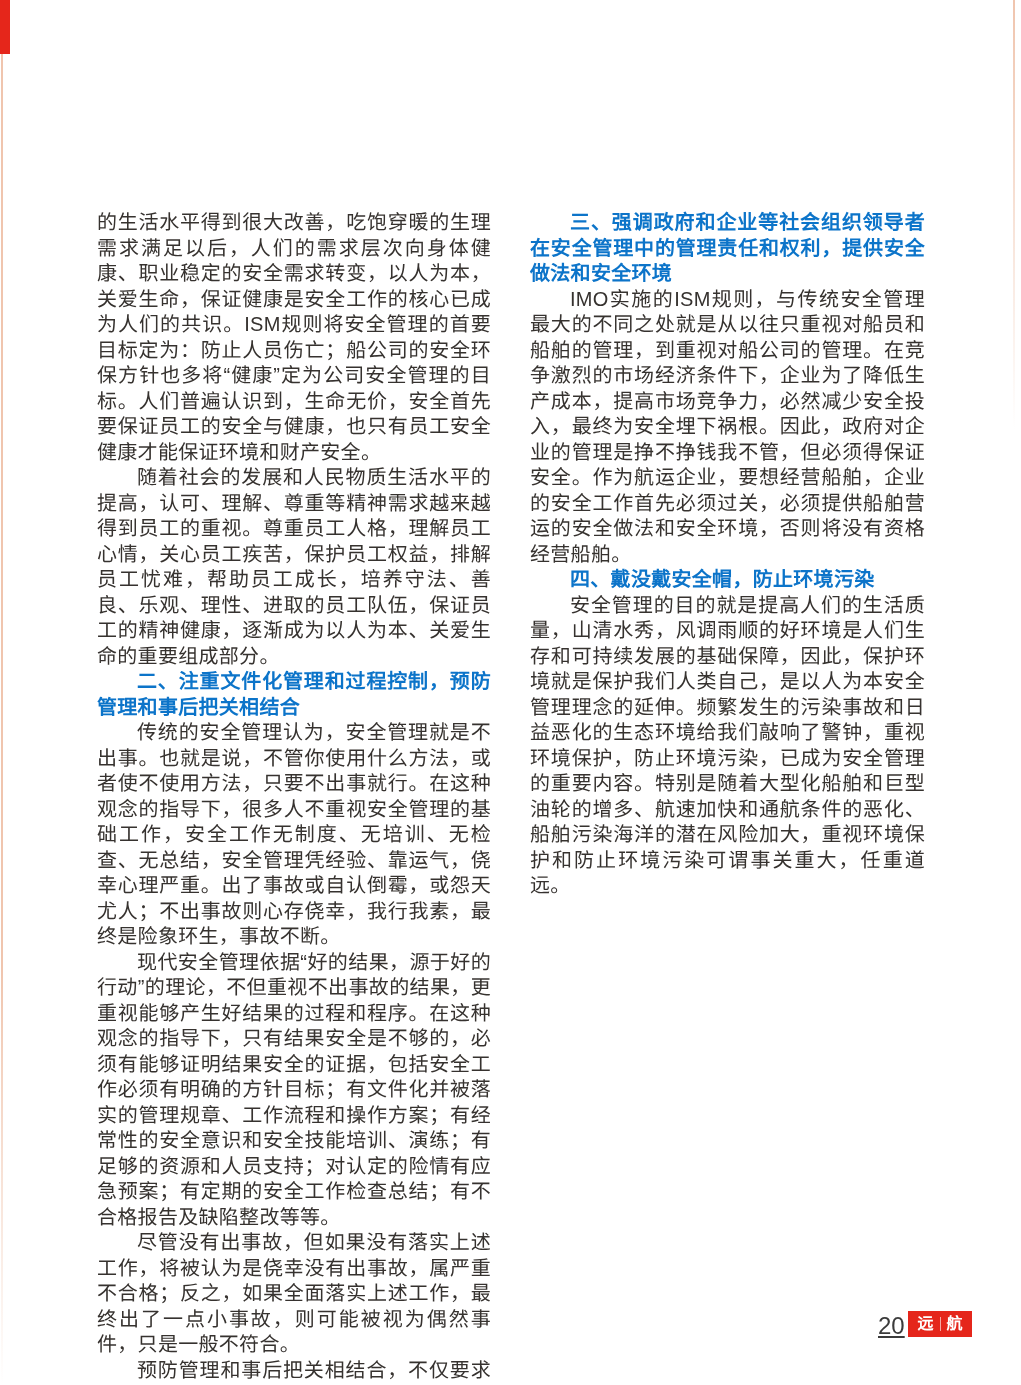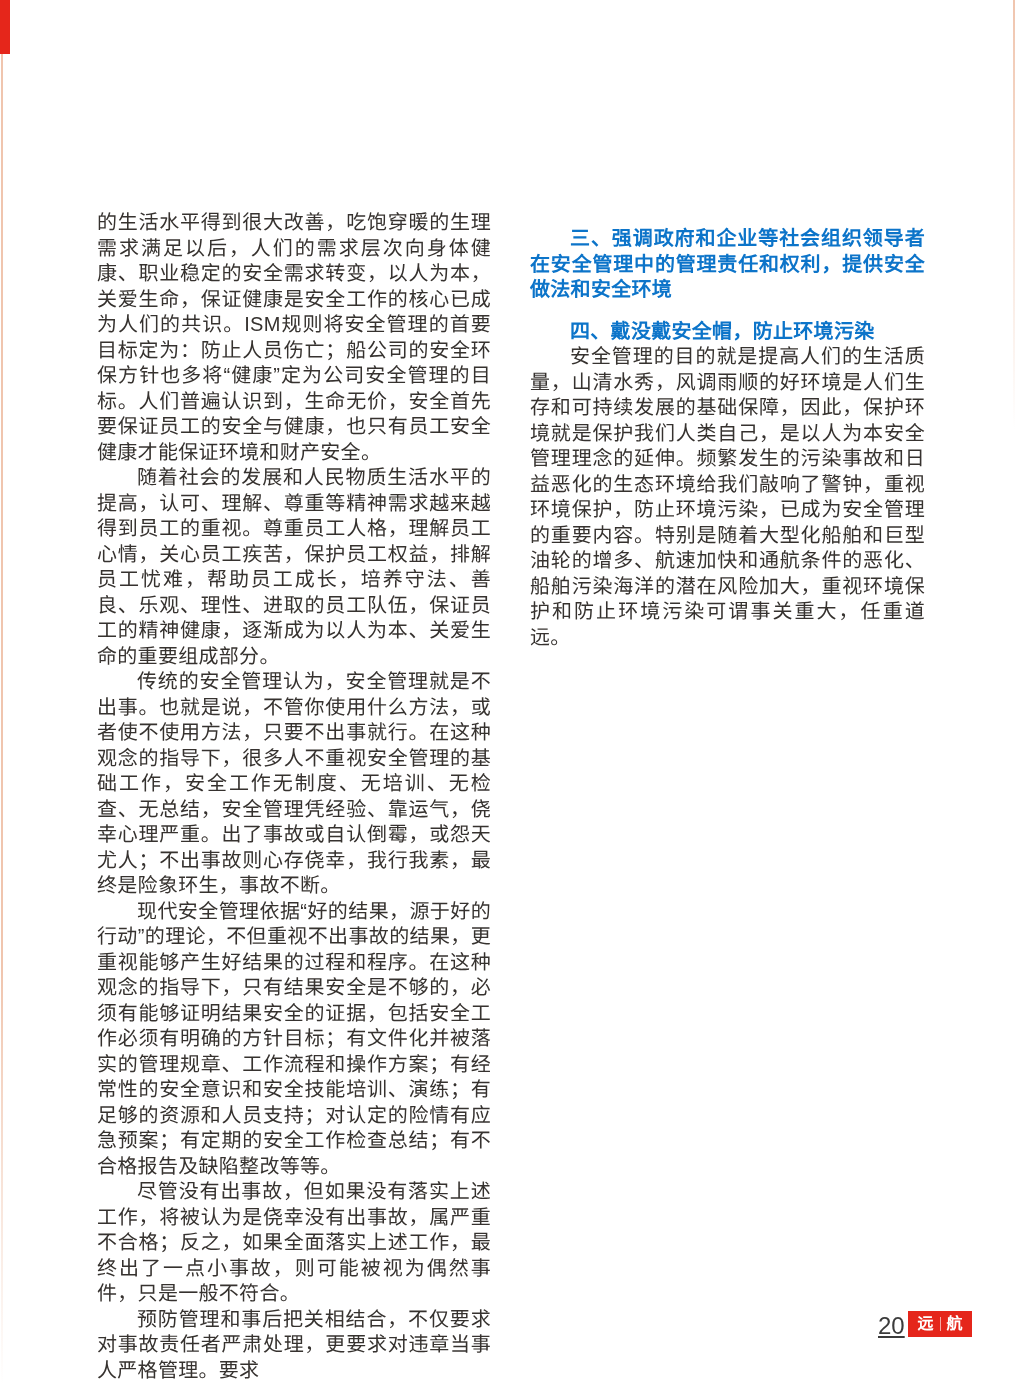--- a/index.html
+++ b/index.html
@@ -31,21 +31,20 @@
     font-size:20px;line-height:25.5px;
     text-align:justify;
     color:var(--body-text,#36322f);
     text-indent:2em;
     letter-spacing:0.3px;
   }
   .col p.first{text-indent:0;}
   .col p.heading{
     color:var(--heading-blue,#0c74c9);
     font-weight:bold;
-    margin-top:16px;
   }
   .page-number{
     position:absolute;left:878px;top:1312px;
     font-size:24px;color:#3b3b3b;
     font-family:"Liberation Sans","DejaVu Sans",sans-serif;
     text-decoration:underline;
   }
   .journal-logo{
     position:absolute;left:908px;top:1311px;
     width:64px;height:26px;
@@ -66,28 +65,30 @@
 
 <div class="page">
 
   <div class="edge-left"></div>
   <div class="edge-right"></div>
   <div class="corner-mark"></div>
 
   <div class="col col-left">
     <p class="first">的生活水平得到很大改善，吃饱穿暖的生理需求满足以后，人们的需求层次向身体健康、职业稳定的安全需求转变，以人为本，关爱生命，保证健康是安全工作的核心已成为人们的共识。ISM规则将安全管理的首要目标定为：防止人员伤亡；船公司的安全环保方针也多将“健康”定为公司安全管理的目标。人们普遍认识到，生命无价，安全首先要保证员工的安全与健康，也只有员工安全健康才能保证环境和财产安全。</p>
     <p>随着社会的发展和人民物质生活水平的提高，认可、理解、尊重等精神需求越来越得到员工的重视。尊重员工人格，理解员工心情，关心员工疾苦，保护员工权益，排解员工忧难，帮助员工成长，培养守法、善良、乐观、理性、进取的员工队伍，保证员工的精神健康，逐渐成为以人为本、关爱生命的重要组成部分。</p>
+    <p class="heading">二、注重文件化管理和过程控制，预防管理和事后把关相结合</p>
     <p>传统的安全管理认为，安全管理就是不出事。也就是说，不管你使用什么方法，或者使不使用方法，只要不出事就行。在这种观念的指导下，很多人不重视安全管理的基础工作，安全工作无制度、无培训、无检查、无总结，安全管理凭经验、靠运气，侥幸心理严重。出了事故或自认倒霉，或怨天尤人；不出事故则心存侥幸，我行我素，最终是险象环生，事故不断。</p>
     <p>现代安全管理依据“好的结果，源于好的行动”的理论，不但重视不出事故的结果，更重视能够产生好结果的过程和程序。在这种观念的指导下，只有结果安全是不够的，必须有能够证明结果安全的证据，包括安全工作必须有明确的方针目标；有文件化并被落实的管理规章、工作流程和操作方案；有经常性的安全意识和安全技能培训、演练；有足够的资源和人员支持；对认定的险情有应急预案；有定期的安全工作检查总结；有不合格报告及缺陷整改等等。</p>
     <p>尽管没有出事故，但如果没有落实上述工作，将被认为是侥幸没有出事故，属严重不合格；反之，如果全面落实上述工作，最终出了一点小事故，则可能被视为偶然事件，只是一般不符合。</p>
     <p>预防管理和事后把关相结合，不仅要求对事故责任者严肃处理，更要求对违章当事人严格管理。要求</p>
   </div>
 
   <div class="col col-right">
     <p class="heading">三、强调政府和企业等社会组织领导者在安全管理中的管理责任和权利，提供安全做法和安全环境</p>
+    <p>IMO实施的ISM规则，与传统安全管理最大的不同之处就是从以往只重视对船员和船舶的管理，到重视对船公司的管理。在竞争激烈的市场经济条件下，企业为了降低生产成本，提高市场竞争力，必然减少安全投入，最终为安全埋下祸根。因此，政府对企业的管理是挣不挣钱我不管，但必须得保证安全。作为航运企业，要想经营船舶，企业的安全工作首先必须过关，必须提供船舶营运的安全做法和安全环境，否则将没有资格经营船舶。</p>
     <p class="heading">四、戴没戴安全帽，防止环境污染</p>
     <p>安全管理的目的就是提高人们的生活质量，山清水秀，风调雨顺的好环境是人们生存和可持续发展的基础保障，因此，保护环境就是保护我们人类自己，是以人为本安全管理理念的延伸。频繁发生的污染事故和日益恶化的生态环境给我们敲响了警钟，重视环境保护，防止环境污染，已成为安全管理的重要内容。特别是随着大型化船舶和巨型油轮的增多、航速加快和通航条件的恶化、船舶污染海洋的潜在风险加大，重视环境保护和防止环境污染可谓事关重大，任重道远。</p>
   </div>
 
   <div class="page-number">20</div>
 
   <div class="journal-logo">
     <span class="logo-char">远</span>
     <span class="logo-divider"></span>
     <span class="logo-char">航</span>

